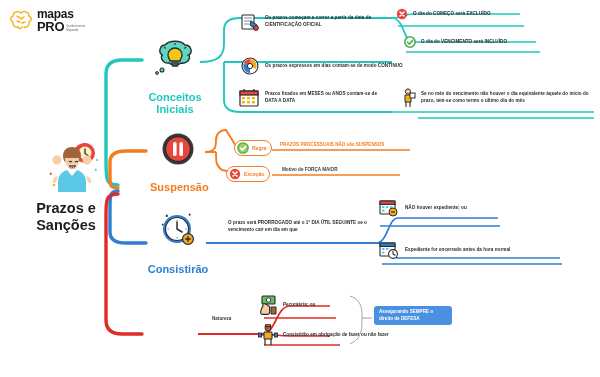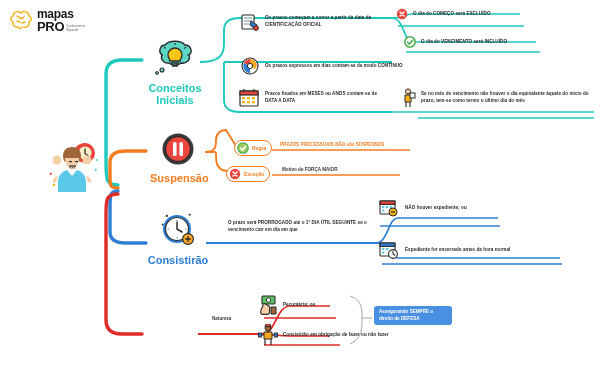--- a/index.html
+++ b/index.html
@@ -16,21 +16,21 @@
   .logo-p{font-size:13px;font-weight:bold;color:#1a1a1a;letter-spacing:-.3px;}
   .logo-sub{font-size:2.6px;color:#555;letter-spacing:.2px;line-height:1.5;}
   .logo-row{display:flex;align-items:flex-end;gap:2px;}
 
   
   .central{position:absolute;left:6px;top:140px;width:120px;text-align:center;}
   .central-title{font-size:14.5px;font-weight:bold;color:#1c1c1c;line-height:1.18;margin-top:4px;}
 
   
   .branch{position:absolute;text-align:center;}
-  .branch-label{font-size:11px;font-weight:bold;line-height:1.1;margin-top:6px;}
+  .branch-label{font-size:11px;font-weight:bold;line-height:1.1;margin-top:15px;}
   .b-teal  .branch-label{color:#1fc8bd;}
   .b-orange .branch-label{color:#f57c1f;}
   .b-blue  .branch-label{color:#2f7fd4;}
   .b-red   .branch-label{color:#e02b26;}
 
   
   .leaf{position:absolute;display:flex;align-items:center;gap:5px;}
   .leaf-txt{font-size:4.6px;line-height:1.5;color:#2b2b2b;font-weight:bold;letter-spacing:.05px;}
 
   .pillnode{position:absolute;display:flex;align-items:center;gap:3px;
@@ -134,20 +134,21 @@
         <circle cx="58" cy="20" r="4.5" fill="#f5cfa8"></circle>
         <path d="M40 22a2 2 0 0 1 3 0M46 22a2 2 0 0 1 3 0" stroke="#3a3a3a" stroke-width="1.2" fill="none"></path>
         <path d="M40 26h7" stroke="#3a3a3a" stroke-width="1.3"></path>
         <path d="M41 27l1 1.5M43 27l1 1.5M45 27l1 1.5" stroke="#3a3a3a" stroke-width=".8"></path>
         <path d="M21 33l1.5 1.5M22.5 33L21 34.5" stroke="#e8453c" stroke-width="1.2"></path>
         <path d="M66 29l1.5 1.5M67.5 29L66 30.5" stroke="#5bc8e8" stroke-width="1.2"></path>
         <circle cx="25" cy="45" r="1.3" fill="#f5b31a"></circle>
         <circle cx="68" cy="20" r="1.1" fill="#5bc8e8"></circle>
       </g>
     </svg>
+    <div class="central-title">Prazos e Sanções</div>
   </div>
 
   <div class="branch b-teal" style="left:146px;top:40px;width:58px;">
     <svg width="44" height="36" viewBox="0 0 44 36" style="display:block;margin:0 auto">
       <path d="M12 5c4-5 16-5 20 0 6 0 8 7 4 10 2 5-3 9-8 8-3 3-9 3-12 0-5 1-9-4-7-8-4-3-2-10 3-10z" fill="#5ed6c4" stroke="#2b2b2b" stroke-width="1.4"></path>
       <path d="M22 8c4 0 7 3 7 7 0 3-2 4-2 6h-10c0-2-2-3-2-6 0-4 3-7 7-7z" fill="#f5c518" stroke="#2b2b2b" stroke-width="1.3"></path>
       <path d="M18 23h8M19 26h6" stroke="#2b2b2b" stroke-width="1.3"></path>
       <path d="M22 3v2M11 7l1.5 1.5M33 7l-1.5 1.5M8 15h2M34 15h2" stroke="#2b2b2b" stroke-width="1.1"></path>
       <circle cx="9" cy="30" r="2" fill="#5ed6c4" stroke="#2b2b2b" stroke-width="1.1"></circle>
       <circle cx="4" cy="33" r="1.4" fill="#5ed6c4" stroke="#2b2b2b" stroke-width="1"></circle>

